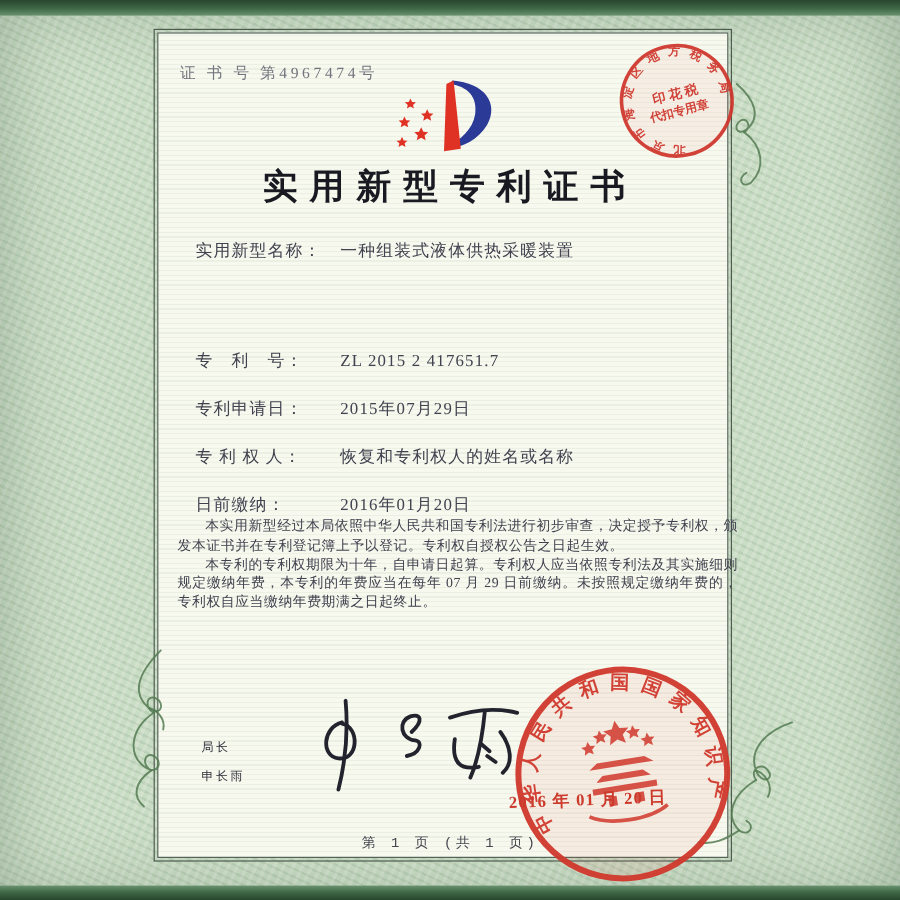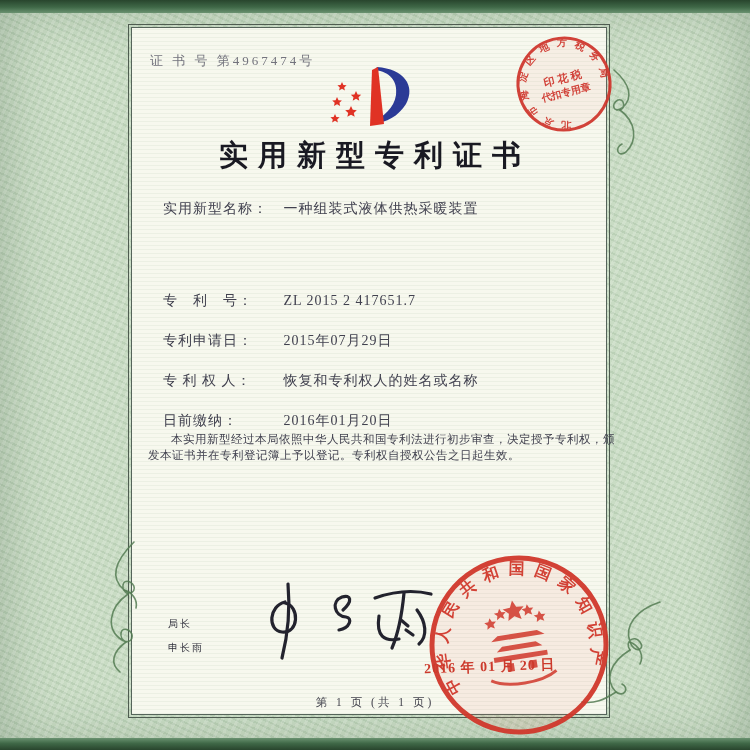--- a/index.html
+++ b/index.html
@@ -41,21 +41,21 @@
   .director { position:absolute; left:168px; top:612px; font-size:10px; color:#2e2e3a;
     line-height:24px; letter-spacing:2px; }
   .signature { position:absolute; left:255px; top:578px; width:200px; height:90px; z-index:4; }
   .office-seal { position:absolute; left:424px; top:550px; width:190px; height:190px;
     transform:rotate(-9deg); opacity:.95; z-index:4; }
   .office-seal text { fill:#d1382c; font-family:"Liberation Serif",serif; font-weight:bold; }
   .seal-date { position:absolute; left:424px; top:658px; z-index:5; color:#cc3a2c;
     font-size:14px; font-weight:bold; letter-spacing:1px; transform:rotate(-2deg);
     white-space:nowrap; }
   .footer { position:absolute; left:0; width:750px; top:695px; text-align:center;
-    font-size:11.5px; color:#45454f; letter-spacing:3px; }
+    font-size:11.5px; color:#45454f; letter-spacing:3px;font-family:Liberation Mono, monospace; }
   .vine { position:absolute; z-index:2; }
   .vine path { stroke:#547b52; fill:none; stroke-width:1.6; stroke-linecap:round; opacity:.85; }
 </style>
 </head>
 <body>
 
 <div class="page">
   <div class="band-top"></div>
   <div class="band-bottom"></div>
 
@@ -125,20 +125,21 @@
       <span class="lbl">专 利 权 人：</span>
       <span>恢复和专利权人的姓名或名称</span>
     </div>
     <div class="field" style="top:412px">
       <span class="lbl">日前缴纳：</span>
       <span>2016年01月20日</span>
     </div>
 
     <div class="body-text">
       <p>本实用新型经过本局依照中华人民共和国专利法进行初步审查，决定授予专利权，颁发本证书并在专利登记簿上予以登记。专利权自授权公告之日起生效。</p>
+      <p>本专利的专利权期限为十年，自申请日起算。专利权人应当依照专利法及其实施细则规定缴纳年费，本专利的年费应当在每年 07 月 29 日前缴纳。未按照规定缴纳年费的，专利权自应当缴纳年费期满之日起终止。</p>
     </div>
 
     <div class="director">
       <div>局长</div>
       <div>申长雨</div>
     </div>
 
     <svg class="signature" viewBox="0 0 200 90">
       <g stroke="#23232e" stroke-width="3.2" fill="none" stroke-linecap="round">
         <path d="M30,24 C14,28 12,52 27,54 C44,56 45,28 30,25"></path>

